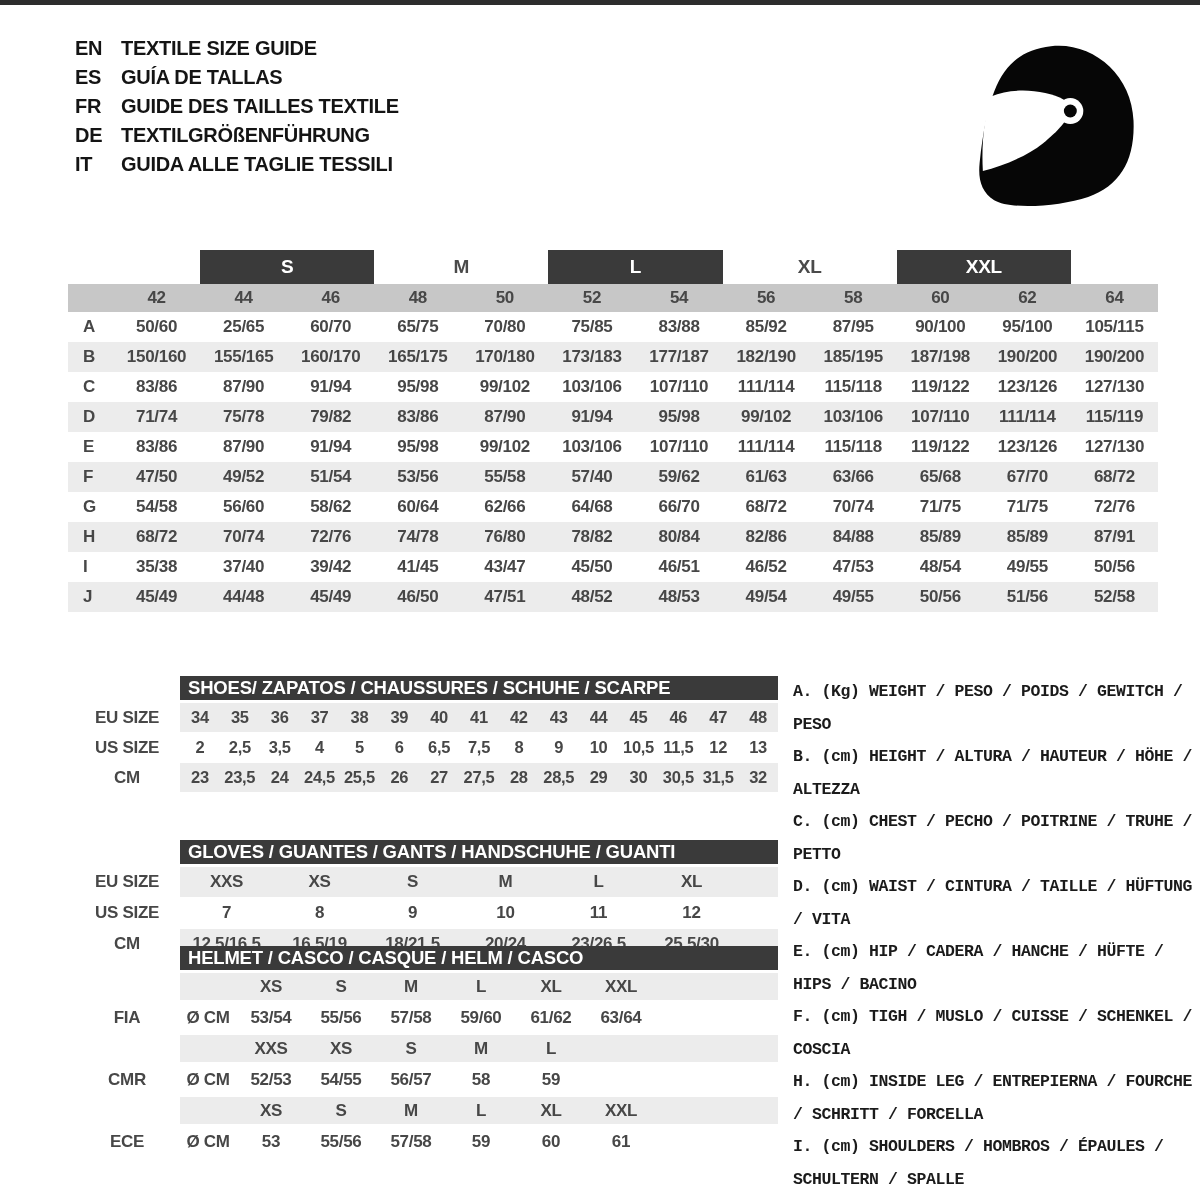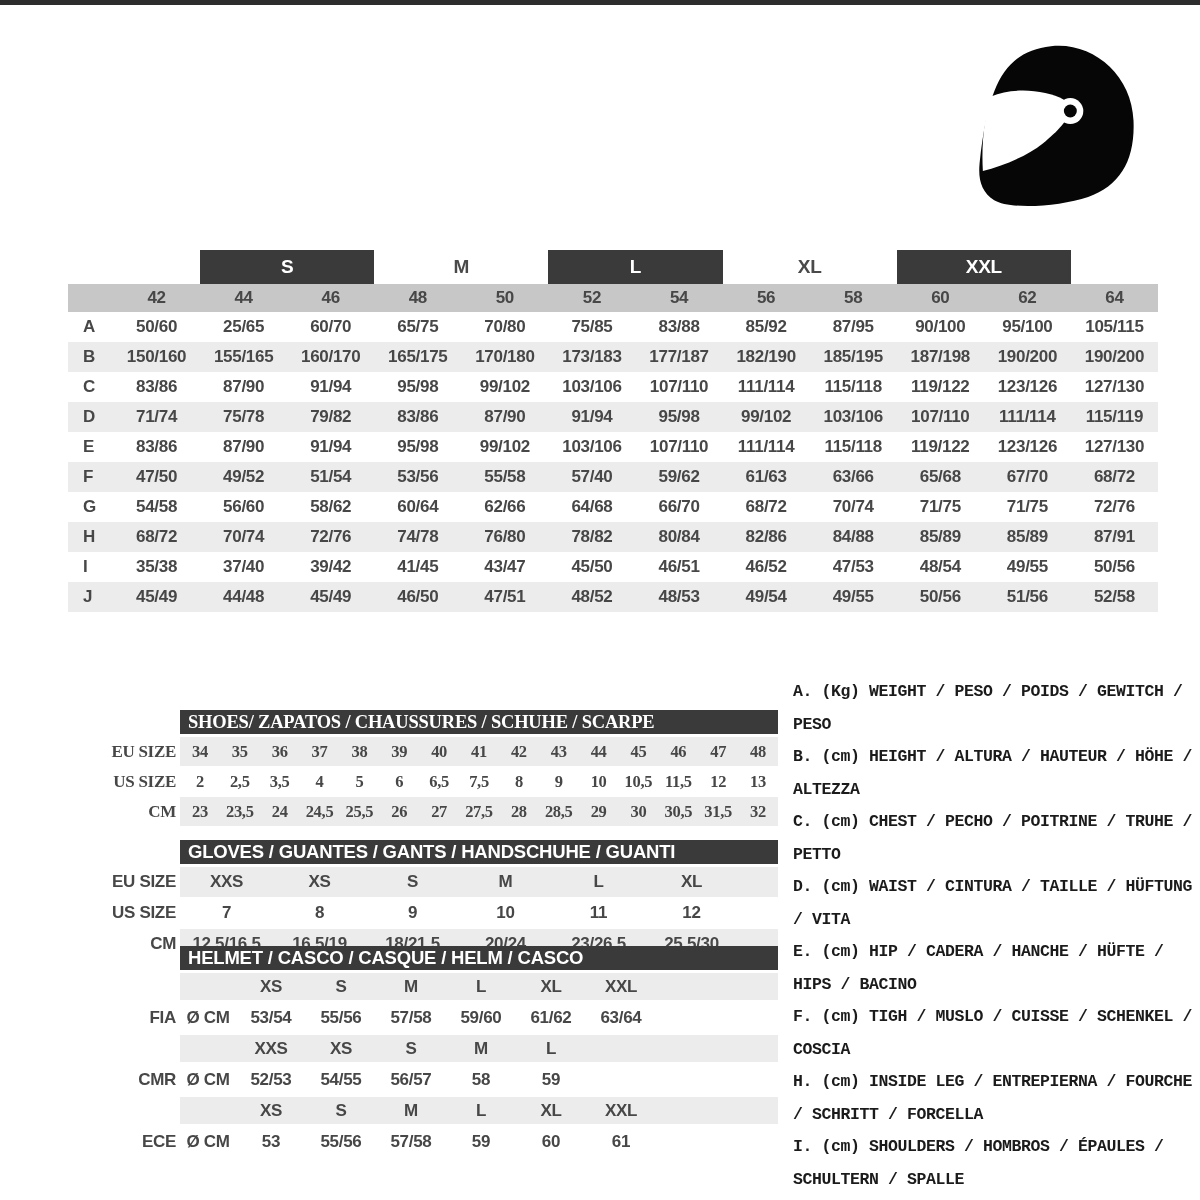--- a/index.html
+++ b/index.html
@@ -25,47 +25,59 @@
     align-items:center; justify-content:center; font-size:19px; }
   .group-plain { color:#4a4a4a; text-align:center; font-size:19px; }
   .num-row { height:28px; background:#c7c7c7; font-size:17px; }
   .trow { height:30px; font-size:17px; }
   .trow.alt { background:#ececec; }
   .rlabel { text-align:left; padding-left:15px; }
   .c { text-align:center; white-space:nowrap; }
 
   
   .section { position:absolute; left:180px; width:598px; }
-  #shoes  { top:710px;font-family:Liberation Serif, serif; }
+  #shoes  { top:676px; }
   #gloves { top:806px;margin-top:34px; }
   #helmet-sec { top:946px; }
   .sec-title { height:24px; background:#3a3a3a; color:#fff; display:flex; align-items:center;
     padding-left:8px; font-size:18.5px; margin-bottom:3px; letter-spacing:-0.2px; }
   .srow { position:relative; display:grid; grid-template-columns:repeat(15,1fr);
     height:29px; align-items:center; font-size:16.5px; margin-bottom:1px; }
   .grow { position:relative; display:grid; grid-template-columns:repeat(6,93px) 1fr;
     height:30px; align-items:center; font-size:17px; margin-bottom:1px; }
   .hrow { position:relative; display:grid; grid-template-columns:56px repeat(6,70px) 1fr;
     height:27px; align-items:center; font-size:17px; margin-bottom:2px; }
   .hrow.vals { height:31px; }
   .gray { background:#ececec; }
-  .side-label { position:absolute; left:-102px; width:98px; text-align:right;
+  .side-label { position:absolute; left:-102px; width:98px; text-align:center;
     font-size:17px; color:#474747; white-space:nowrap; }
 
   
   #legend { position:absolute; left:793px; top:676px; width:404px;
     font-size:16.5px; line-height:32.5px; color:#1b1b1b; letter-spacing:-0.4px;font-family:Liberation Mono, monospace; }
 </style>
 </head>
 <body>
 
 <div id="canvas">
 
   <div id="top-strip"></div>
 
+  <div id="langs">
+      <div>EN</div>
+      <div>TEXTILE SIZE GUIDE</div>
+      <div>ES</div>
+      <div>GUÍA DE TALLAS</div>
+      <div>FR</div>
+      <div>GUIDE DES TAILLES TEXTILE</div>
+      <div>DE</div>
+      <div>TEXTILGRÖßENFÜHRUNG</div>
+      <div>IT</div>
+      <div>GUIDA ALLE TAGLIE TESSILI</div>
+    </div>
 
   <svg id="helmet-icon" viewBox="0 0 100 100" xmlns="http://www.w3.org/2000/svg">
     <path fill="#060606" d="M 45 2 C 70 -1, 95 19, 96 48 C 97 72, 88 88, 68 95
       C 50 101, 20 103, 10 97 C 2 92, 0 84, 1 74 C 3 55, 6 40, 10 30
       C 17 12, 28 4, 45 2 Z"></path>
     <path fill="#ffffff" d="M 8 33 C 22 27, 42 29, 53 35 L 56 41 C 57 46, 50 54, 40 62
       C 30 70, 15 76, 3 79 C 2 62, 4 45, 8 33 Z"></path>
     <circle cx="57" cy="42" r="8" fill="#ffffff"></circle>
     <circle cx="57" cy="42" r="4" fill="#060606"></circle>
   </svg>

